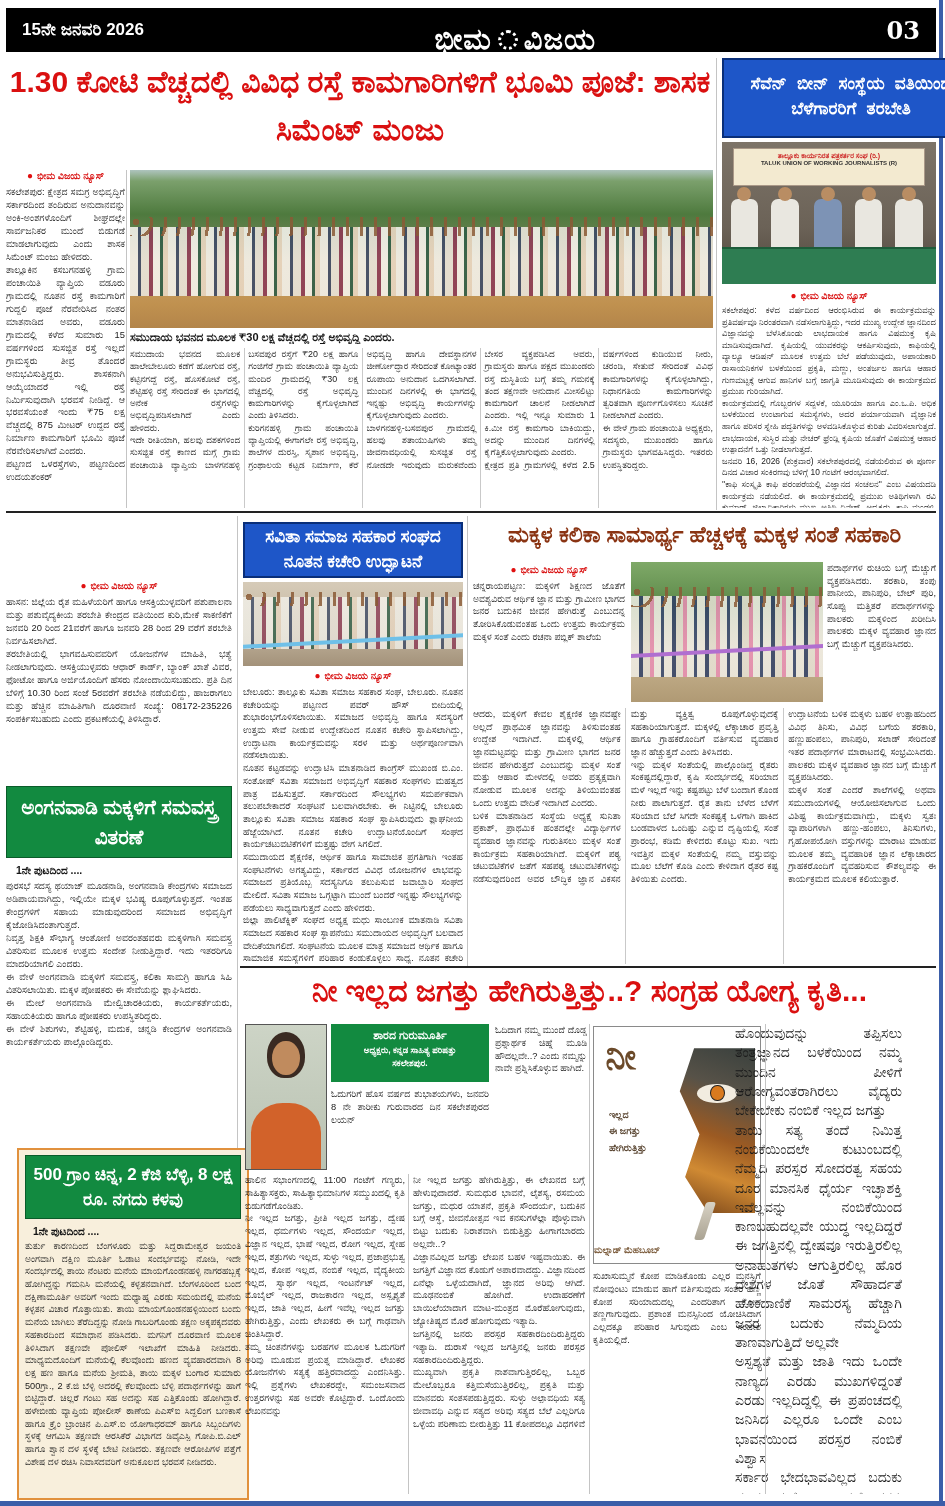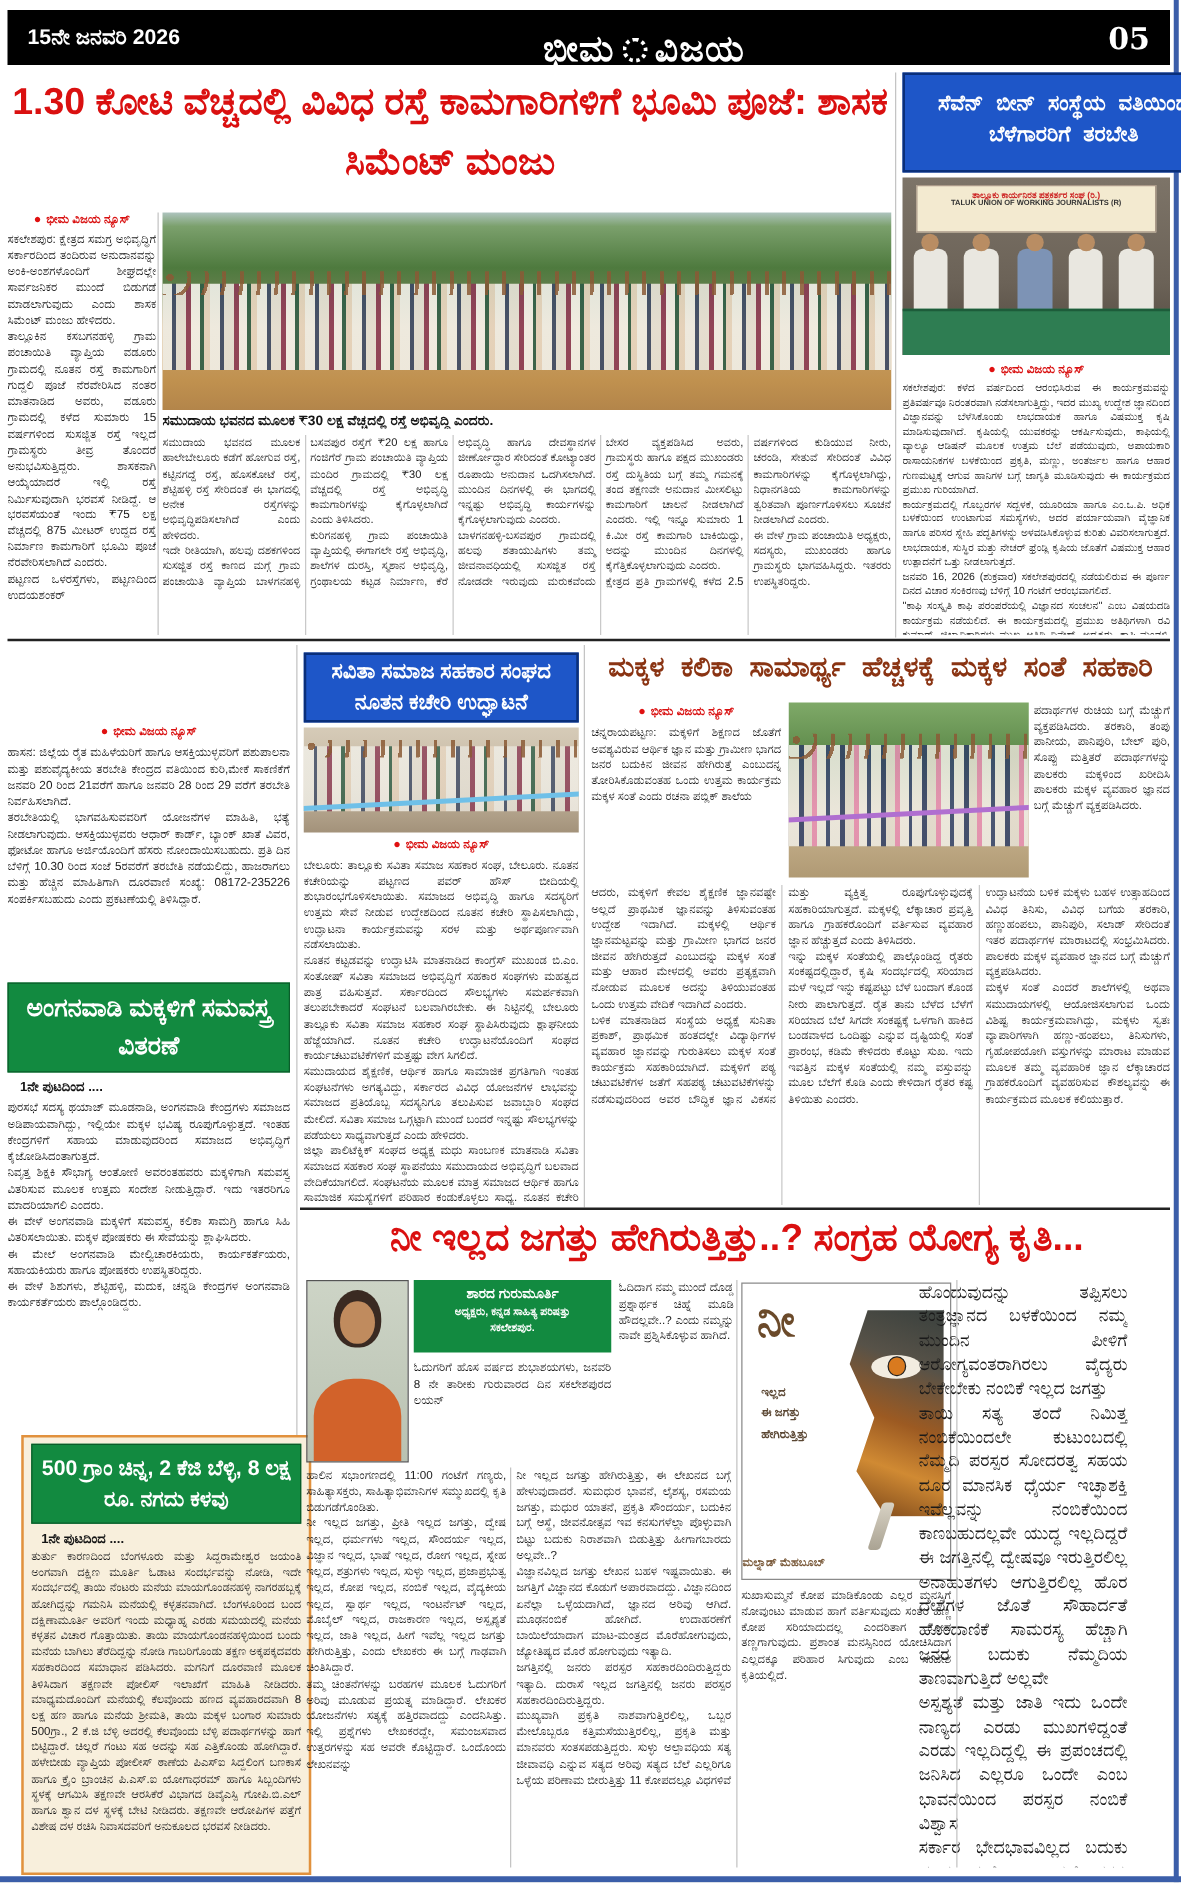--- a/index.html
+++ b/index.html
@@ -97,21 +97,21 @@
   <div class="abs edge-right"></div>
   <div class="abs edge-bottom"></div>
 
   <div class="abs masthead-bar">
     <span class="mast-date">15ನೇ ಜನವರಿ 2026</span>
     <span class="mast-center">
       <span>ಭೀಮ</span>
       <span class="medallion"></span>
       <span>ವಿಜಯ</span>
     </span>
-    <span class="mast-page">05</span>
+    <span class="mast-page">03</span>
   </div>
 
   <div class="abs headline-red" style="left:6px;top:58px;width:708px;height:106px;font-size:30px;line-height:1.6;overflow:hidden;">1.30 ಕೋಟಿ ವೆಚ್ಚದಲ್ಲಿ ವಿವಿಧ ರಸ್ತೆ ಕಾಮಗಾರಿಗಳಿಗೆ ಭೂಮಿ ಪೂಜೆ: ಶಾಸಕ ಸಿಮೆಂಟ್ ಮಂಜು</div>
 
   <div class="abs" style="left:6px;top:170px;width:119px;height:338px;overflow:hidden;">
     <div class="byline">
       <span class="dot">●</span><span>ಭೀಮ ವಿಜಯ ನ್ಯೂಸ್</span>
     </div>
     <div class="bodytext" style="margin-top:4px;font-size:9.4px;">ಸಕಲೇಶಪುರ: ಕ್ಷೇತ್ರದ ಸಮಗ್ರ ಅಭಿವೃದ್ಧಿಗೆ ಸರ್ಕಾರದಿಂದ ತಂದಿರುವ ಅನುದಾನವನ್ನು ಅಂಕಿ-ಅಂಶಗಳೊಂದಿಗೆ ಶೀಘ್ರದಲ್ಲೇ ಸಾರ್ವಜನಿಕರ ಮುಂದೆ ಬಿಡುಗಡೆ ಮಾಡಲಾಗುವುದು ಎಂದು ಶಾಸಕ ಸಿಮೆಂಟ್ ಮಂಜು ಹೇಳಿದರು.
 ತಾಲ್ಲೂಕಿನ ಕಸಬಗನಹಳ್ಳಿ ಗ್ರಾಮ ಪಂಚಾಯಿತಿ ವ್ಯಾಪ್ತಿಯ ವಡೂರು ಗ್ರಾಮದಲ್ಲಿ ನೂತನ ರಸ್ತೆ ಕಾಮಗಾರಿಗೆ ಗುದ್ದಲಿ ಪೂಜೆ ನೆರವೇರಿಸಿದ ನಂತರ ಮಾತನಾಡಿದ ಅವರು, ವಡೂರು ಗ್ರಾಮದಲ್ಲಿ ಕಳೆದ ಸುಮಾರು 15 ವರ್ಷಗಳಿಂದ ಸುಸಜ್ಜಿತ ರಸ್ತೆ ಇಲ್ಲದೆ ಗ್ರಾಮಸ್ಥರು ತೀವ್ರ ತೊಂದರೆ ಅನುಭವಿಸುತ್ತಿದ್ದರು. ಶಾಸಕನಾಗಿ ಆಯ್ಕೆಯಾದರೆ ಇಲ್ಲಿ ರಸ್ತೆ ನಿರ್ಮಿಸುವುದಾಗಿ ಭರವಸೆ ನೀಡಿದ್ದೆ. ಆ ಭರವಸೆಯಂತೆ ಇಂದು ₹75 ಲಕ್ಷ ವೆಚ್ಚದಲ್ಲಿ 875 ಮೀಟರ್ ಉದ್ದದ ರಸ್ತೆ ನಿರ್ಮಾಣ ಕಾಮಗಾರಿಗೆ ಭೂಮಿ ಪೂಜೆ ನೆರವೇರಿಸಲಾಗಿದೆ ಎಂದರು.
@@ -188,21 +188,21 @@
     <div class="ribbon" style="top:68%;background:#6fc0e8;"></div>
   </div>
   <div class="abs byline" style="left:243px;top:670px;width:220px;">
     <span class="dot">●</span><span>ಭೀಮ ವಿಜಯ ನ್ಯೂಸ್</span>
   </div>
   <div class="abs bodytext" style="left:243px;top:686px;width:220px;height:278px;font-size:9.2px;">ಬೇಲೂರು: ತಾಲ್ಲೂಕು ಸವಿತಾ ಸಮಾಜ ಸಹಕಾರ ಸಂಘ, ಬೇಲೂರು. ನೂತನ ಕಚೇರಿಯನ್ನು ಪಟ್ಟಣದ ಪವರ್ ಹೌಸ್ ಬೀದಿಯಲ್ಲಿ ಶುಭಾರಂಭಗೊಳಿಸಲಾಯಿತು. ಸಮಾಜದ ಅಭಿವೃದ್ಧಿ ಹಾಗೂ ಸದಸ್ಯರಿಗೆ ಉತ್ತಮ ಸೇವೆ ನೀಡುವ ಉದ್ದೇಶದಿಂದ ನೂತನ ಕಚೇರಿ ಸ್ಥಾಪಿಸಲಾಗಿದ್ದು, ಉದ್ಘಾಟನಾ ಕಾರ್ಯಕ್ರಮವನ್ನು ಸರಳ ಮತ್ತು ಅರ್ಥಪೂರ್ಣವಾಗಿ ನಡೆಸಲಾಯಿತು.
 ನೂತನ ಕಟ್ಟಡವನ್ನು ಉದ್ಘಾಟಿಸಿ ಮಾತನಾಡಿದ ಕಾಂಗ್ರೆಸ್ ಮುಖಂಡ ಬಿ.ಎಂ. ಸಂತೋಷ್ ಸವಿತಾ ಸಮಾಜದ ಅಭಿವೃದ್ಧಿಗೆ ಸಹಕಾರ ಸಂಘಗಳು ಮಹತ್ವದ ಪಾತ್ರ ವಹಿಸುತ್ತವೆ. ಸರ್ಕಾರದಿಂದ ಸೌಲಭ್ಯಗಳು ಸಮರ್ಪಕವಾಗಿ ತಲುಪಬೇಕಾದರೆ ಸಂಘಟನೆ ಬಲವಾಗಿರಬೇಕು. ಈ ನಿಟ್ಟಿನಲ್ಲಿ ಬೇಲೂರು ತಾಲ್ಲೂಕು ಸವಿತಾ ಸಮಾಜ ಸಹಕಾರ ಸಂಘ ಸ್ಥಾಪಿಸಿರುವುದು ಶ್ಲಾಘನೀಯ ಹೆಜ್ಜೆಯಾಗಿದೆ. ನೂತನ ಕಚೇರಿ ಉದ್ಘಾಟನೆಯೊಂದಿಗೆ ಸಂಘದ ಕಾರ್ಯಚಟುವಟಿಕೆಗಳಿಗೆ ಮತ್ತಷ್ಟು ವೇಗ ಸಿಗಲಿದೆ.
 ಸಮುದಾಯದ ಶೈಕ್ಷಣಿಕ, ಆರ್ಥಿಕ ಹಾಗೂ ಸಾಮಾಜಿಕ ಪ್ರಗತಿಗಾಗಿ ಇಂತಹ ಸಂಘಟನೆಗಳು ಅಗತ್ಯವಿದ್ದು, ಸರ್ಕಾರದ ವಿವಿಧ ಯೋಜನೆಗಳ ಲಾಭವನ್ನು ಸಮಾಜದ ಪ್ರತಿಯೊಬ್ಬ ಸದಸ್ಯನಿಗೂ ತಲುಪಿಸುವ ಜವಾಬ್ದಾರಿ ಸಂಘದ ಮೇಲಿದೆ. ಸವಿತಾ ಸಮಾಜ ಒಗ್ಗಟ್ಟಾಗಿ ಮುಂದೆ ಬಂದರೆ ಇನ್ನಷ್ಟು ಸೌಲಭ್ಯಗಳನ್ನು ಪಡೆಯಲು ಸಾಧ್ಯವಾಗುತ್ತದೆ ಎಂದು ಹೇಳಿದರು.
 ಜಿಲ್ಲಾ ಪಾಲಿಟೆಕ್ನಿಕ್ ಸಂಘದ ಅಧ್ಯಕ್ಷ ಮಧು ಸಾಂಬಣಕ ಮಾತನಾಡಿ ಸವಿತಾ ಸಮಾಜದ ಸಹಕಾರ ಸಂಘ ಸ್ಥಾಪನೆಯು ಸಮುದಾಯದ ಅಭಿವೃದ್ಧಿಗೆ ಬಲವಾದ ವೇದಿಕೆಯಾಗಲಿದೆ. ಸಂಘಟನೆಯ ಮೂಲಕ ಮಾತ್ರ ಸಮಾಜದ ಆರ್ಥಿಕ ಹಾಗೂ ಸಾಮಾಜಿಕ ಸಮಸ್ಯೆಗಳಿಗೆ ಪರಿಹಾರ ಕಂಡುಕೊಳ್ಳಲು ಸಾಧ್ಯ. ನೂತನ ಕಚೇರಿ ಆರಂಭವಾಗಿರುವುದು ಸಮಾಜದ ಬೆಳವಣಿಗೆಯಲ್ಲಿ ಮಹತ್ವದ ಹಂತವಾಗಿದ್ದು, ಇದರಿಂದ ಸದಸ್ಯರಿಗೆ ನೇರವಾಗಿ ಸೇವೆಗಳು ತಲುಪಲಿವೆ.</div>
 
-  <div class="abs headline-maroon" style="left:473px;top:522px;width:463px;height:40px;font-size:22px;overflow:hidden;white-space:nowrap;font-family:Liberation Mono, monospace;">ಮಕ್ಕಳ ಕಲಿಕಾ ಸಾಮಾರ್ಥ್ಯ ಹೆಚ್ಚಳಕ್ಕೆ ಮಕ್ಕಳ ಸಂತೆ ಸಹಕಾರಿ</div>
+  <div class="abs headline-maroon" style="left:473px;top:522px;width:463px;height:40px;font-size:22px;overflow:hidden;white-space:nowrap;">ಮಕ್ಕಳ ಕಲಿಕಾ ಸಾಮಾರ್ಥ್ಯ ಹೆಚ್ಚಳಕ್ಕೆ ಮಕ್ಕಳ ಸಂತೆ ಸಹಕಾರಿ</div>
   <div class="abs byline" style="left:473px;top:564px;width:152px;">
     <span class="dot">●</span><span>ಭೀಮ ವಿಜಯ ನ್ಯೂಸ್</span>
   </div>
   <div class="abs bodytext" style="left:473px;top:580px;width:152px;height:122px;font-size:9.2px;">ಚನ್ನರಾಯಪಟ್ಟಣ: ಮಕ್ಕಳಿಗೆ ಶಿಕ್ಷಣದ ಜೊತೆಗೆ ಅವಶ್ಯವಿರುವ ಆರ್ಥಿಕ ಜ್ಞಾನ ಮತ್ತು ಗ್ರಾಮೀಣ ಭಾಗದ ಜನರ ಬದುಕಿನ ಜೀವನ ಹೇಗಿರುತ್ತೆ ಎಂಬುದನ್ನ ತೋರಿಸಿಕೊಡುವಂತಹ ಒಂದು ಉತ್ತಮ ಕಾರ್ಯಕ್ರಮ ಮಕ್ಕಳ ಸಂತೆ ಎಂದು ರಚನಾ ಪಬ್ಲಿಕ್ ಶಾಲೆಯ</div>
   <div class="abs photo photo-makkala" style="left:631px;top:562px;width:192px;height:140px;">
     <div class="crowd-band" style="top:24%;height:58%;opacity:.85;background:repeating-linear-gradient(90deg,#f0eee6 0 8px,#2f3f66 8px 12px,#e7e2d6 12px 19px,#e98fb4 19px 23px,#f2f0e8 23px 30px,#34466e 30px 33px);"></div>
     <div class="heads-band" style="top:18%;height:14%;"></div>
     <div class="ribbon" style="top:62%;background:#b06fd0;"></div>
   </div>
   <div class="abs bodytext" style="left:827px;top:562px;width:109px;height:140px;font-size:9.2px;">ಪದಾರ್ಥಗಳ ರುಚಿಯ ಬಗ್ಗೆ ಮೆಚ್ಚುಗೆ ವ್ಯಕ್ತಪಡಿಸಿದರು. ತರಕಾರಿ, ತಂಪು ಪಾನೀಯ, ಪಾನಿಪುರಿ, ಬೇಲ್ ಪುರಿ, ಸೊಪ್ಪು ಮತ್ತಿತರೆ ಪದಾರ್ಥಗಳನ್ನು ಪಾಲಕರು ಮಕ್ಕಳಿಂದ ಖರೀದಿಸಿ ಪಾಲಕರು ಮಕ್ಕಳ ವ್ಯವಹಾರ ಜ್ಞಾನದ ಬಗ್ಗೆ ಮೆಚ್ಚುಗೆ ವ್ಯಕ್ತಪಡಿಸಿದರು.</div>

